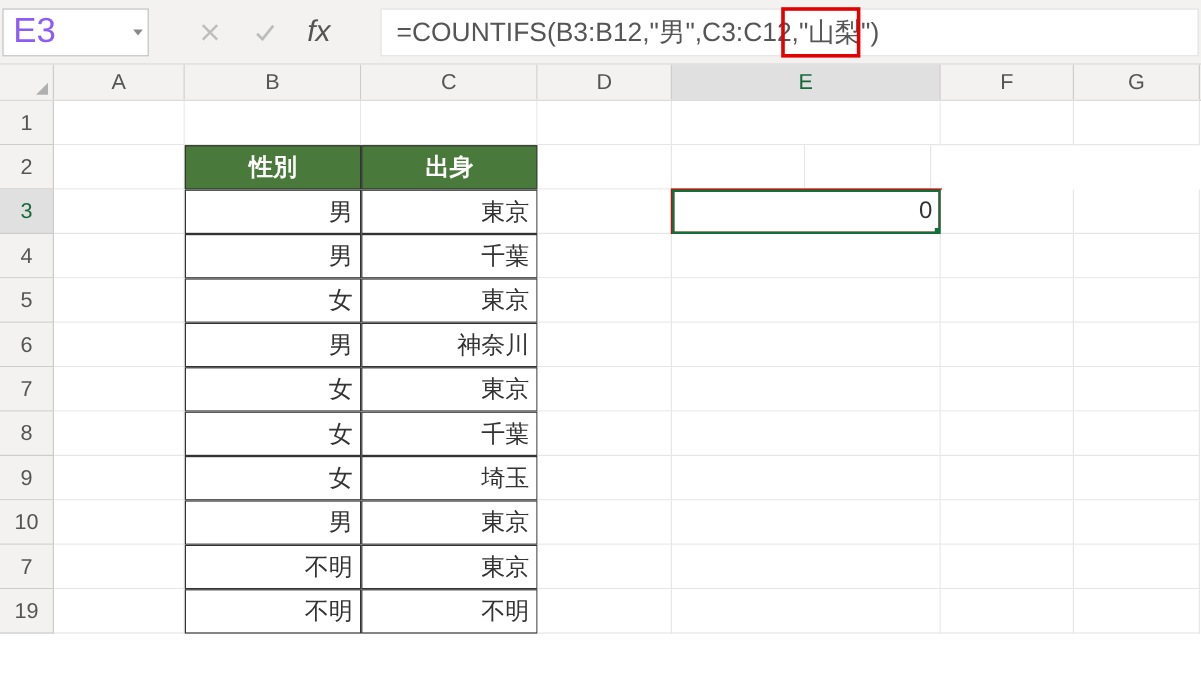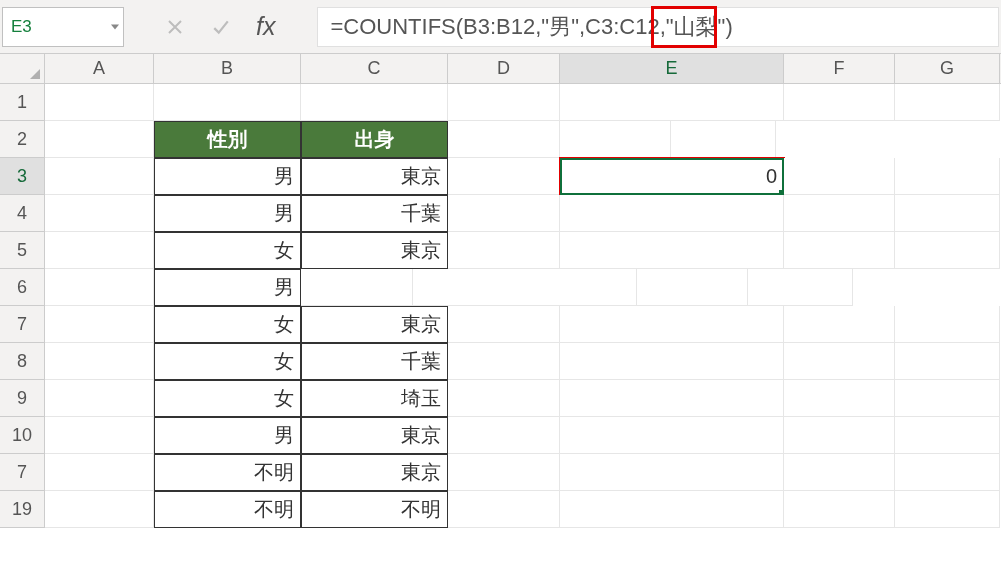--- a/index.html
+++ b/index.html
@@ -24,22 +24,22 @@
     padding: 0 2px;
   }
   .namebox {
     width: 122px;
     height: 40px;
     background: #fff;
     border: 1px solid #c0c0c0;
     display: flex;
     align-items: center;
     padding: 0 8px;
-    font-size: 17px;
-    color: #15803d;
+    font-size: 29px;
+    color: #8b5cf6;
     position: relative;
   }
   .namebox .dd {
     position: absolute;
     right: 4px;
     top: 50%;
     transform: translateY(-50%);
     width: 0; height: 0;
     border-left: 4px solid transparent;
     border-right: 4px solid transparent;
@@ -300,20 +300,23 @@
       <div class="cell wF"></div>
       <div class="cell wG"></div>
     </div>
 
     <div class="row">
       <div class="rowh">6</div>
       <div class="cell wA"></div>
       <div class="cell wB bordered">
           <span>男</span>
         </div>
+      <div class="cell wC bordered">
+          <span>神奈川</span>
+        </div>
       <div class="cell wD"></div>
       <div class="cell wE"></div>
       <div class="cell wF"></div>
       <div class="cell wG"></div>
     </div>
 
     <div class="row">
       <div class="rowh">7</div>
       <div class="cell wA"></div>
       <div class="cell wB bordered">

